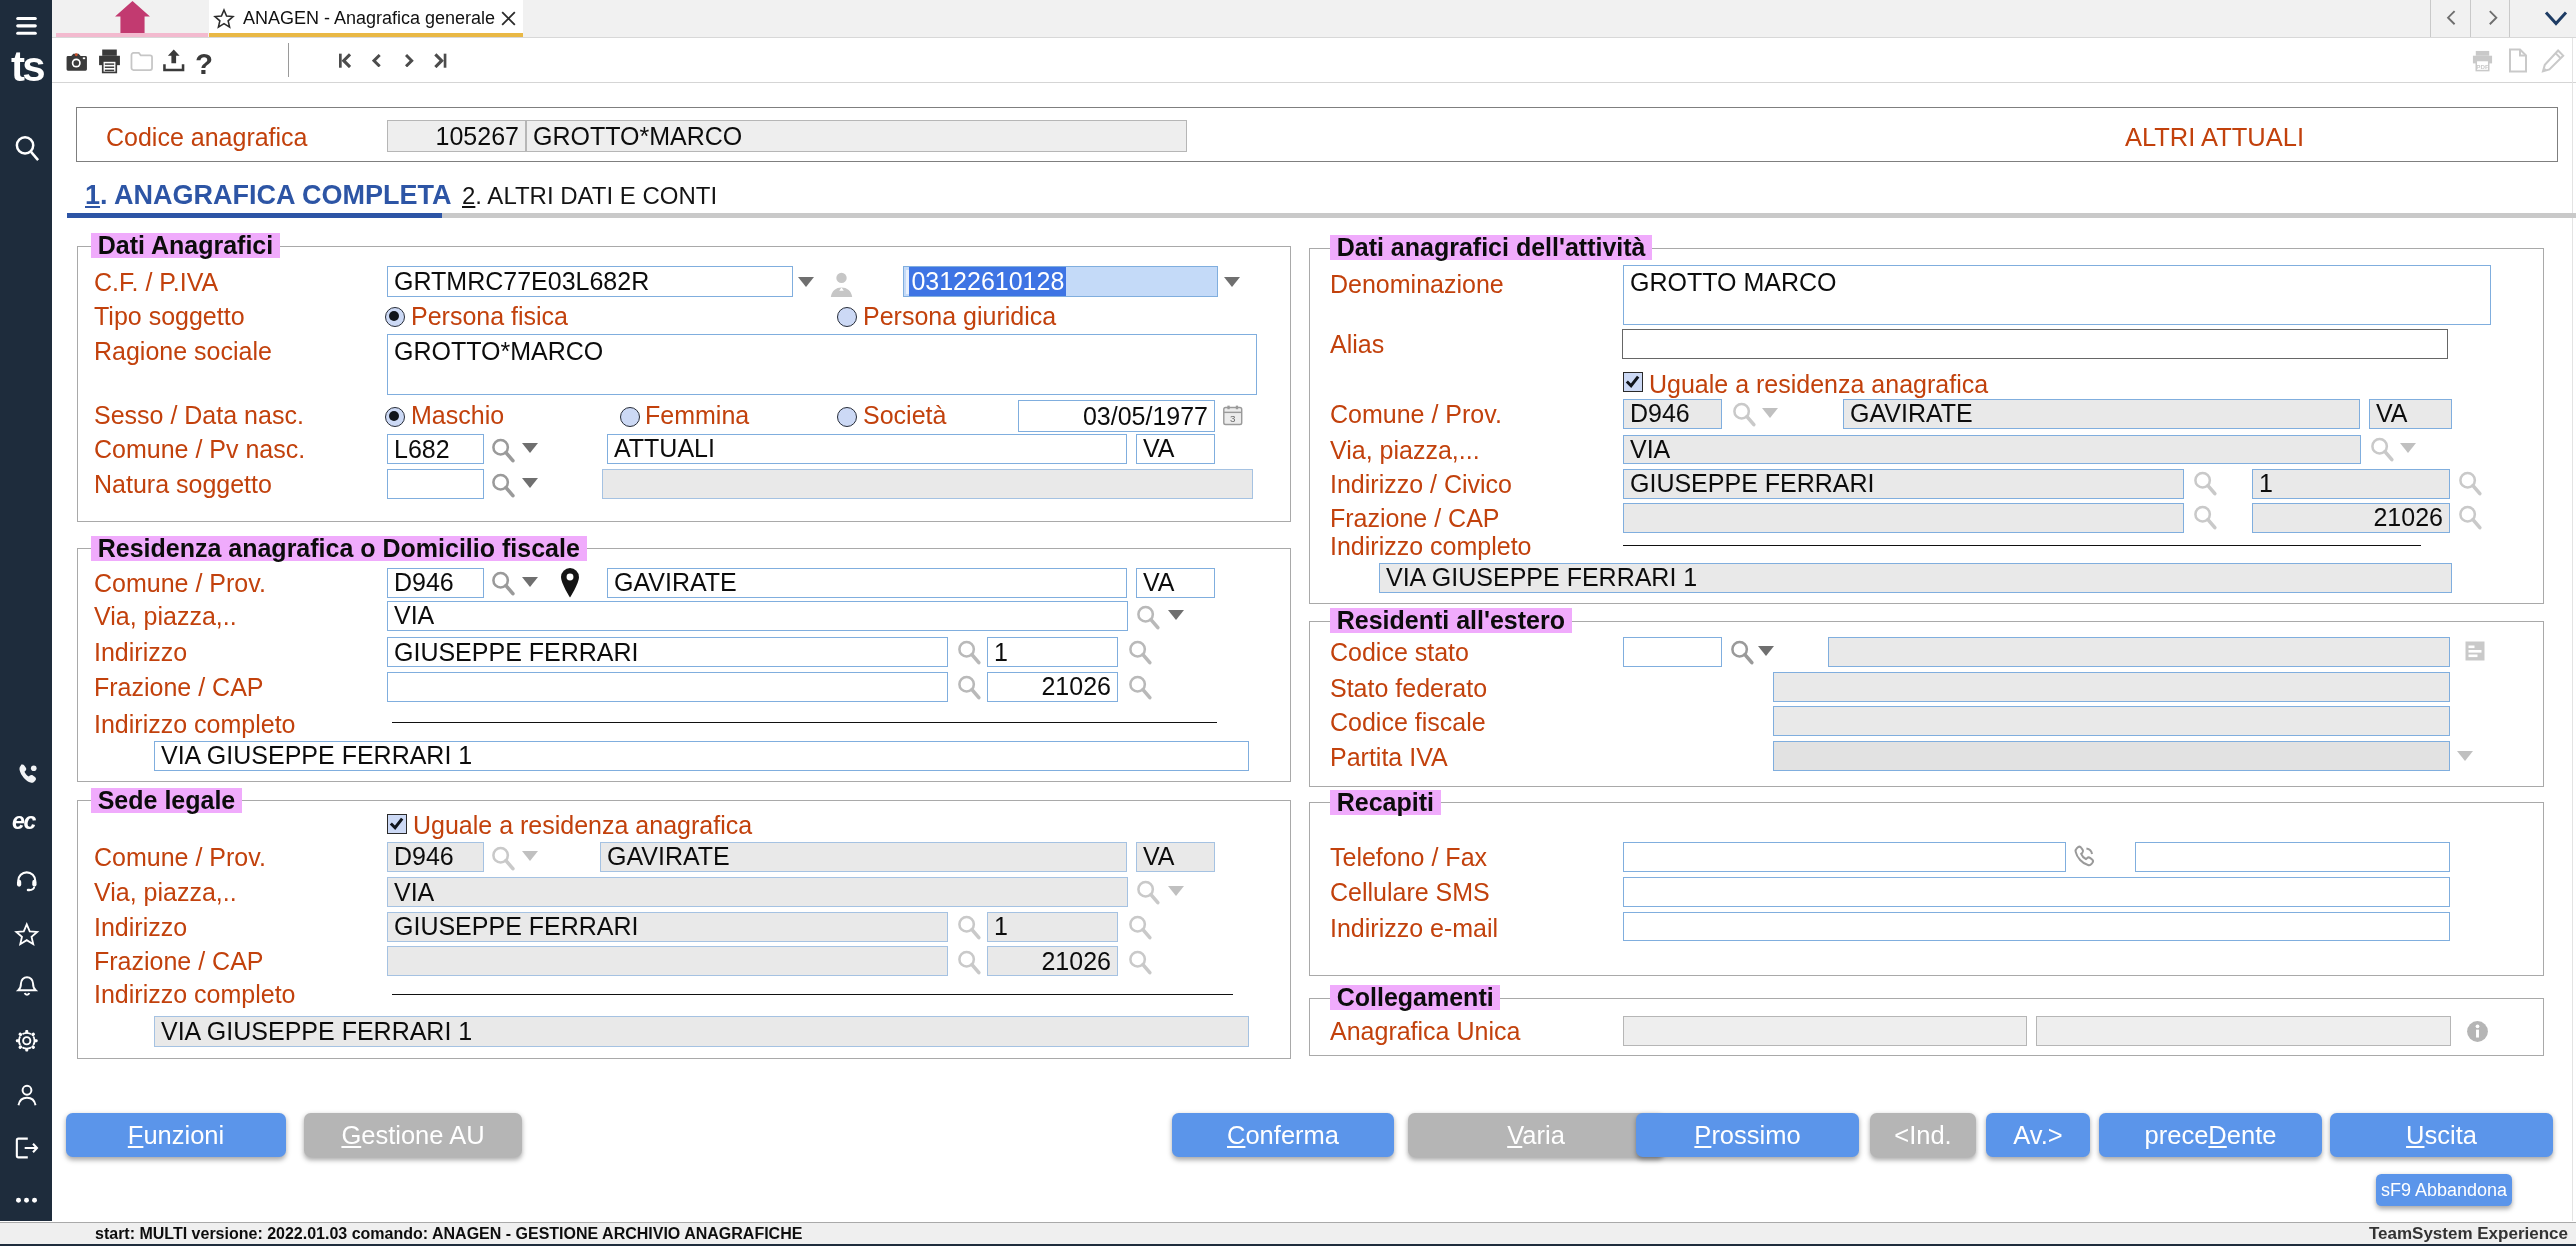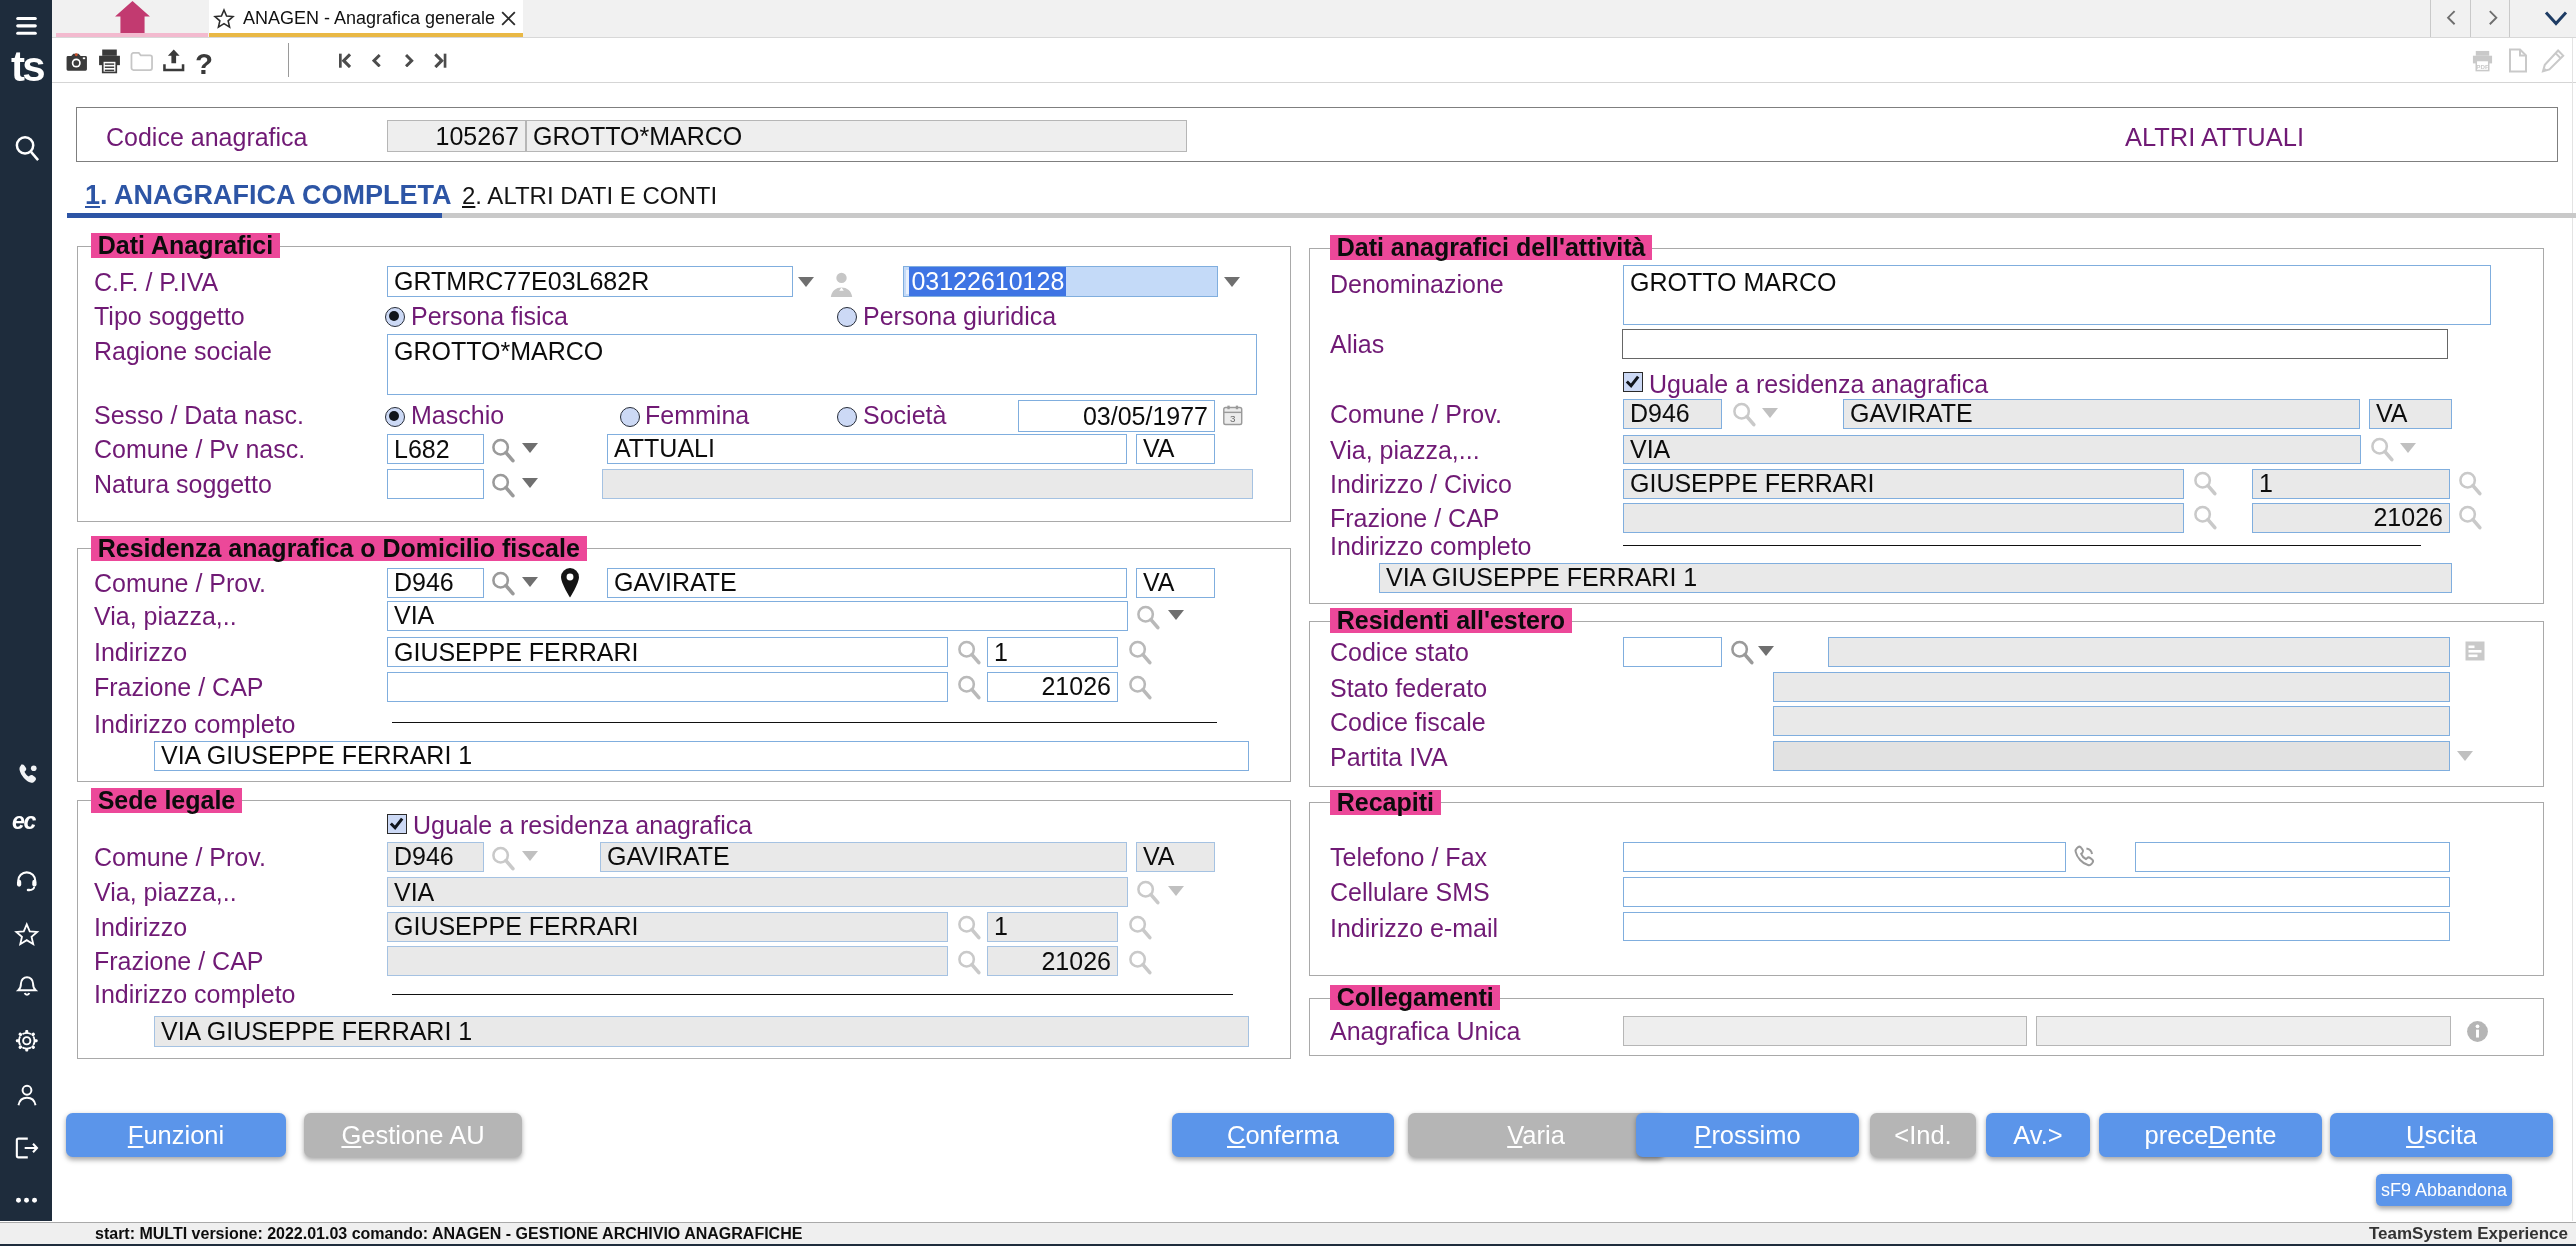--- a/index.html
+++ b/index.html
@@ -1,24 +1,24 @@
 <!DOCTYPE html>
 <html style="font-size:10.7px"><head><meta charset="utf-8">
 <style>
 html,body{margin:0;padding:0}
 body{width:2576px;height:1246px;overflow:hidden;position:relative;font-family:"Liberation Sans",sans-serif;background:#fff}
 .abs{position:absolute}
-.lbl{position:absolute;font-size:25px;color:#701a75;white-space:nowrap}
+.lbl{position:absolute;font-size:25px;color:#c2410c;white-space:nowrap}
 .in{position:absolute;box-sizing:border-box;border:1.3px solid #80aede;background:#fff;font-size:25px;color:#0c0c0c;white-space:nowrap;overflow:hidden;display:flex;align-items:center;padding:0 6px}
 .in.gray{background:#e9e9e9}
 .in.dg{background:#e9e9e9;border-color:#a5c2e2}
 .in.ro{background:#eeeeee;border-color:#b6b6b6}
 .in.rt{justify-content:flex-end}
 .fs{position:absolute;border:1.3px solid #a9a9a9}
-.leg{position:absolute;font-size:25px;font-weight:bold;color:#0c0c0c;background:#ec4899;padding:0 6.7px;white-space:nowrap;line-height:25px}
+.leg{position:absolute;font-size:25px;font-weight:bold;color:#0c0c0c;background:#f0abfc;padding:0 6.7px;white-space:nowrap;line-height:25px}
 .tri{position:absolute;width:0;height:0;border-left:8.7px solid transparent;border-right:8.7px solid transparent;border-top:10px solid #6f6f6f}
 .tri.dis{border-top-color:#c0c0c0}
 .rad{position:absolute;width:20px;height:20px;border-radius:50%;background:#ccd9f5;border:1.7px solid #262c38;box-sizing:border-box}
 .rad.on::after{content:'';position:absolute;left:3.4px;top:3.4px;width:10px;height:10px;border-radius:50%;background:#10151c}
 .cb{position:absolute;width:19.5px;height:19.5px;background:#ccd9f5;border:1.3px solid #2a2a2a;box-sizing:border-box}
 .btn{position:absolute;height:44px;border-radius:6.7px;background:#5b95ea;color:#fff;font-size:25.5px;display:flex;align-items:center;justify-content:center;box-shadow:0 2.7px 5.4px rgba(0,0,0,.34);white-space:nowrap}
 .btn.g{background:#b5b5b5}
 .sep{position:absolute;width:1.3px;background:#c9c9c9}
 .ico{position:absolute}
 </style></head>

